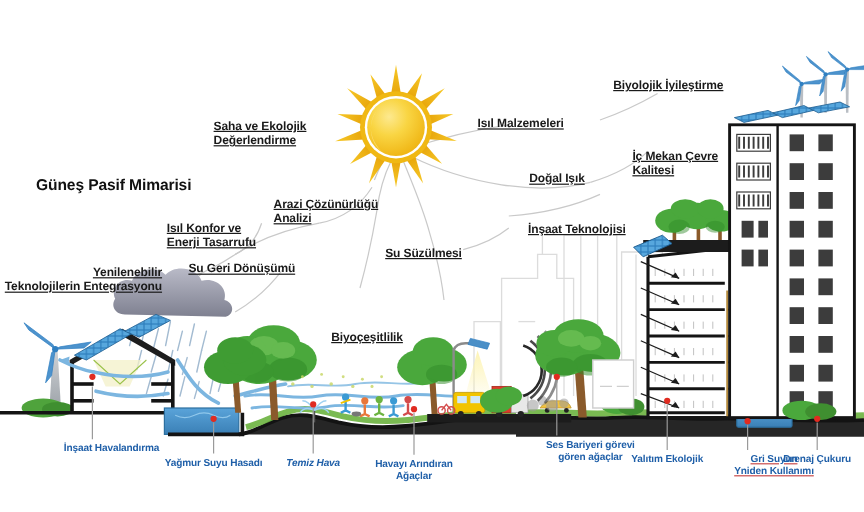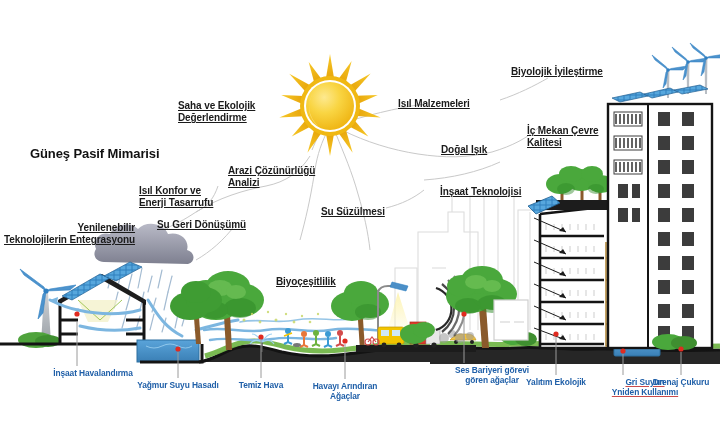--- a/index.html
+++ b/index.html
@@ -606,21 +606,21 @@
       <div class="lbl dark" style="left: 398px; top: 98px;">Isıl Malzemeleri</div>
       <div class="lbl dark" style="left: 441px; top: 144px;">Doğal Işık</div>
       <div class="lbl dark" style="left: 394px; top: 186px; padding-left: 46px;">İnşaat Teknolojisi</div>
       <div class="lbl dark" style="left: 511px; top: 66px;">Biyolojik İyileştirme</div>
       <div class="lbl dark" style="left: 527px; top: 125px;">İç Mekan Çevre
 Kalitesi</div>
     </div>
   <div id="botlabels">
       <div class="lbl blue ctr" style="left: 93px; top: 368px;">İnşaat Havalandırma</div>
       <div class="lbl blue ctr" style="left: 178px; top: 380px;">Yağmur Suyu Hasadı</div>
-      <div class="lbl blue ctr" style="left: 261px; top: 380px;">Temiz Hava</div>
+      <div class="lbl blue ctr" style="left: 261px; top: 380px; font-style: italic;">Temiz Hava</div>
       <div class="lbl blue ctr" style="left: 345px; top: 381px;">Havayı Arındıran
 Ağaçlar</div>
       <div class="lbl blue ctr" style="left: 464px; top: 365px; margin-left: 28px;">Ses Bariyeri görevi
 gören ağaçlar</div>
       <div class="lbl blue ctr" style="left: 556px; top: 377px;">Yalıtım Ekolojik</div>
       <div class="lbl blue ctr und" style="left: 623px; top: 377px; margin-left: 22px;">Gri Suyun
 Yniden Kullanımı</div>
       <div class="lbl blue ctr" style="left: 681px; top: 377px;">Drenaj Çukuru</div>
     </div>
 

